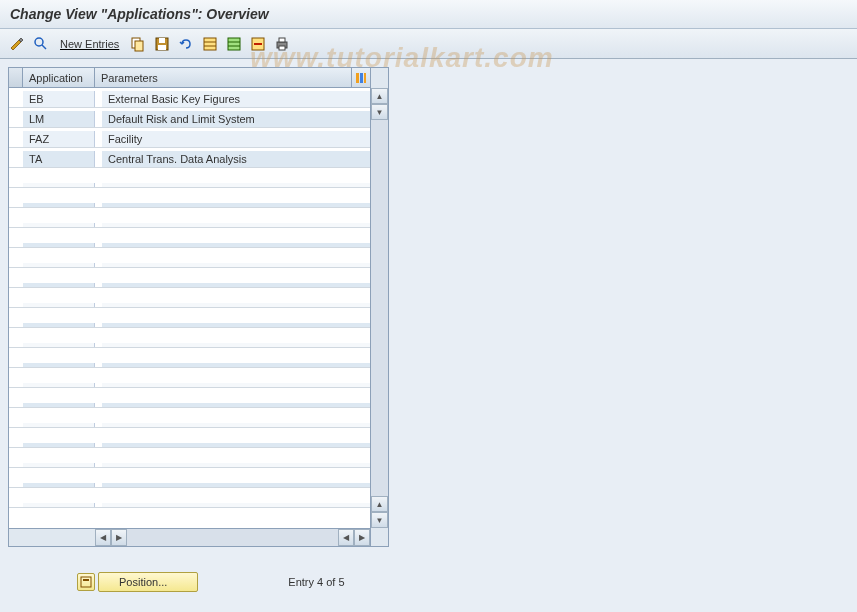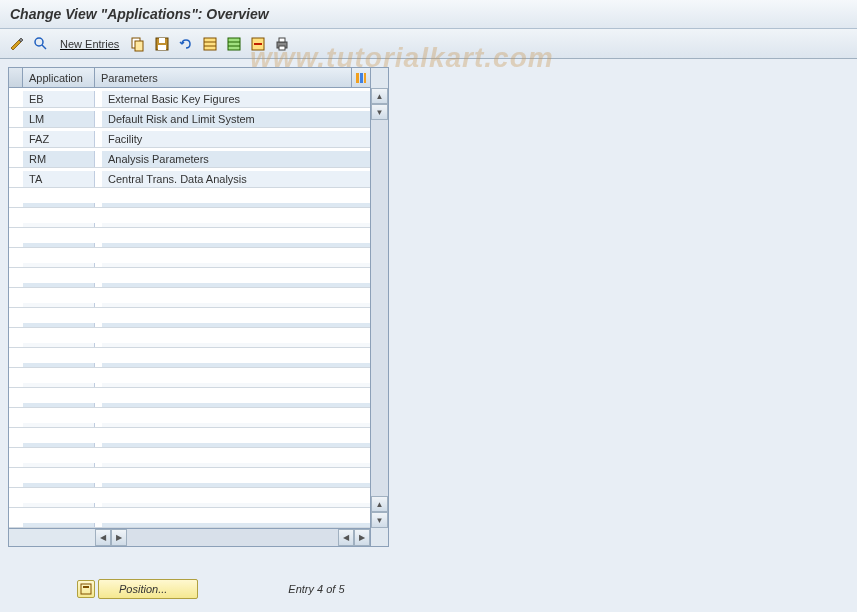--- a/index.html
+++ b/index.html
@@ -174,26 +174,25 @@
     .hscroll-spacer-left {
       width: 86px;
       height: 100%;
       background: #e0e8f0;
     }
     .hscroll .scroll-track {
       flex: 1;
       height: 100%;
     }
     .footer {
-      margin-top: 32px;
+      margin-top: 25px;
       display: flex;
       align-items: center;
       gap: 90px;
       padding-left: 90px;
-      font-style: italic;
     }
     .position-btn {
       background: linear-gradient(#fff8d0, #f5e890);
       border: 1px solid #b0a040;
       padding: 3px 30px 3px 20px;
       cursor: pointer;
       display: flex;
       align-items: center;
       gap: 6px;
       color: #333;
@@ -326,25 +325,20 @@
           </div>
           <div class="table-row">
             <div class="row-selector"></div>
             <div class="cell col-app">LM</div>
             <div class="cell col-desc">Default Risk and Limit System</div>
           </div>
           <div class="table-row">
             <div class="row-selector"></div>
             <div class="cell col-app">FAZ</div>
             <div class="cell col-desc">Facility</div>
-          </div>
-          <div class="table-row">
-            <div class="row-selector"></div>
-            <div class="cell col-app">RM</div>
-            <div class="cell col-desc">Analysis Parameters</div>
           </div>
           <div class="table-row">
             <div class="row-selector"></div>
             <div class="cell col-app">TA</div>
             <div class="cell col-desc">Central Trans. Data Analysis</div>
           </div>
           <div class="table-row empty-row">
             <div class="row-selector"></div>
             <div class="cell col-app"></div>
             <div class="cell col-desc"></div>

